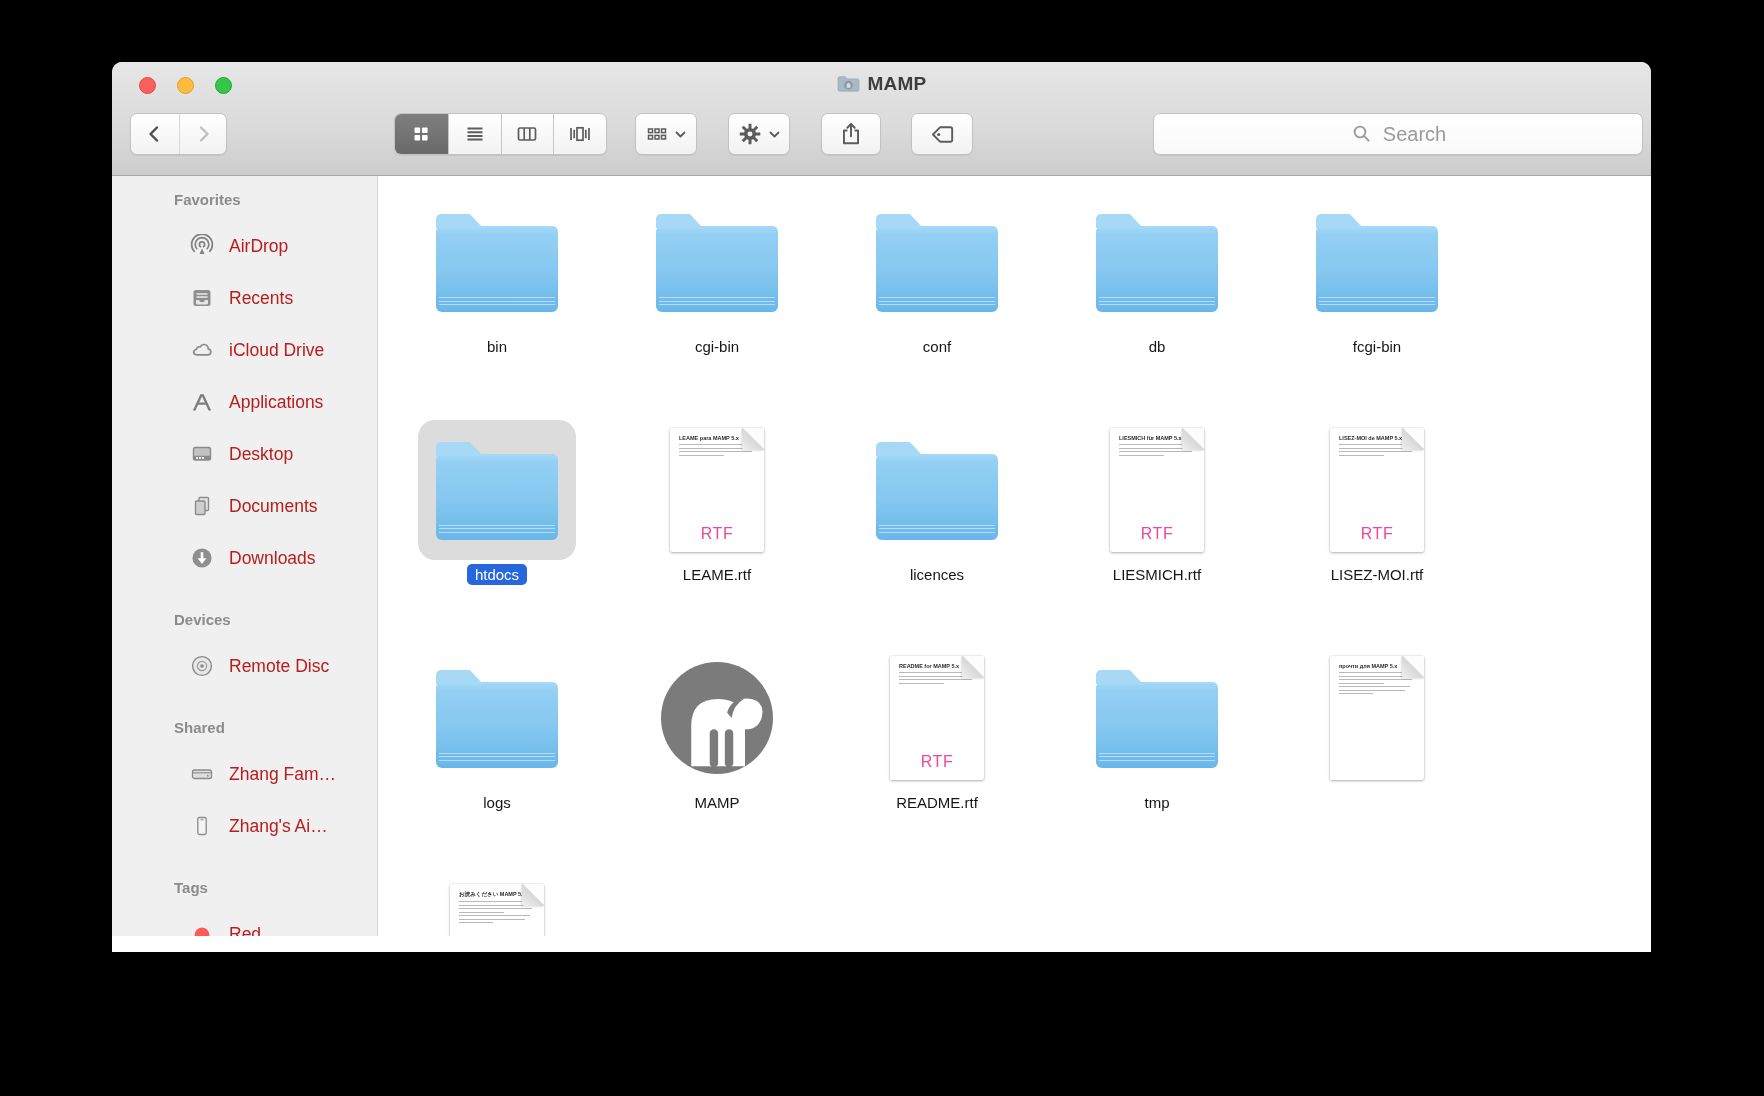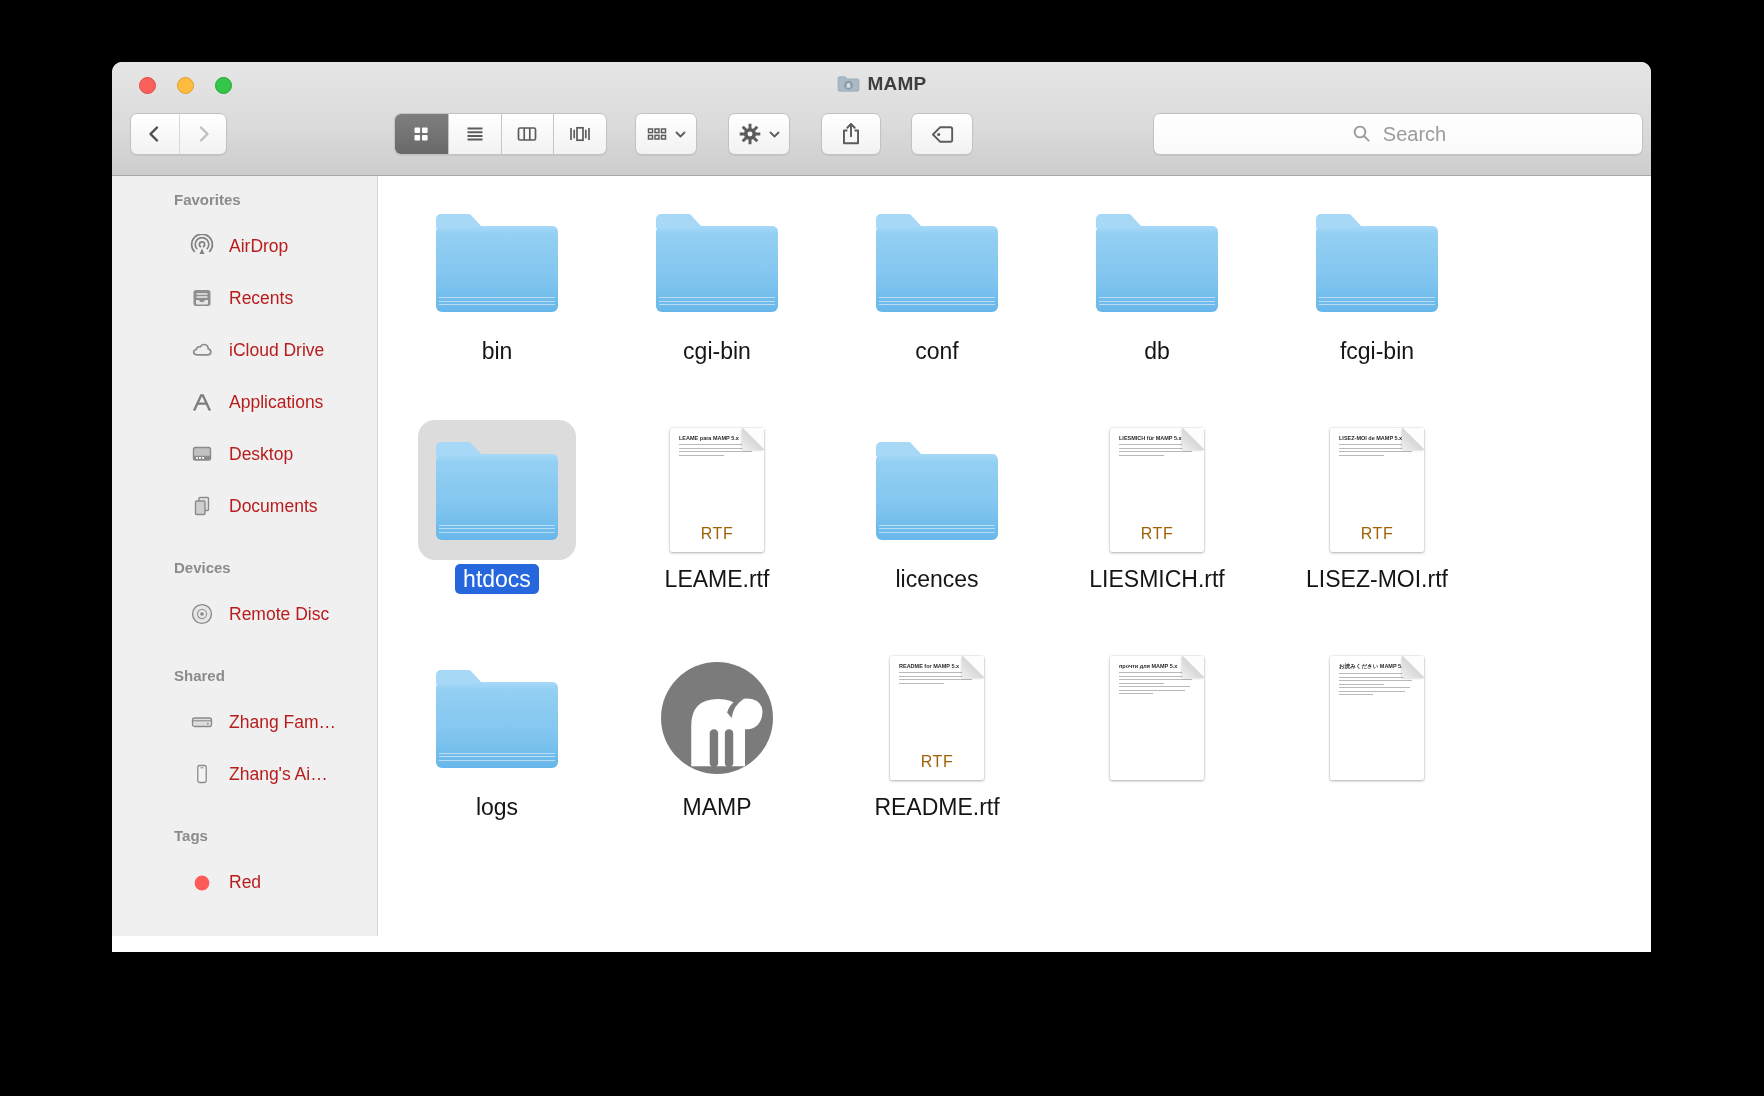--- a/index.html
+++ b/index.html
@@ -38,38 +38,38 @@
   .sidebar > .shead:first-child{margin-top:12px;}
   .srow{height:52px;display:flex;align-items:center;padding-left:36px;}
   .sicon{width:24px;height:24px;flex:none;display:flex;align-items:center;justify-content:center;}
   .slabel{margin-left:15px;font-size:17.5px;color:#b91c1c;white-space:nowrap;}
   .main{flex:1;background:#fff;position:relative;overflow:hidden;}
   .grid{display:grid;grid-template-columns:repeat(5,220px);padding:6px 0 0 9px;}
   .cellitem{width:220px;height:228px;display:flex;flex-direction:column;align-items:center;}
   .iconbox{height:140px;margin-top:10px;display:flex;align-items:center;justify-content:center;}
   .iconwrap{width:158px;height:140px;border-radius:17px;display:flex;align-items:center;justify-content:center;}
   .cellitem.selected .iconwrap{background:#dcdcdc;}
-  .flabel{margin-top:6px;max-width:210px;font-size:23px;color:#151515;white-space:nowrap;}
+  .flabel{margin-top:6px;max-width:210px;font-size:15px;color:#151515;white-space:nowrap;}
   .flabel .labeltext{padding:2px 8px;border-radius:5px;}
   .cellitem.selected .labeltext{background:#2767dd;color:#fff;}
   
   .folder{position:relative;width:122px;height:86px;border-radius:6px;margin-top:14px;
     background:linear-gradient(180deg,#97d1f4 0%,#84c7f0 55%,#68b7ea 100%);}
   .folder::before{content:"";position:absolute;top:-12px;left:0;width:47px;height:14px;background:#a7d8f6;border-radius:5px 4px 0 0;clip-path:polygon(0 0,72% 0,100% 100%,0 100%);}
   .folder::after{content:"";position:absolute;left:0;right:0;top:0;height:8px;border-radius:6px 6px 0 0;background:linear-gradient(180deg,#a5d9f7,rgba(165,217,247,0));}
   .folder .ridges{position:absolute;bottom:5px;left:3px;right:3px;height:10px;background:repeating-linear-gradient(180deg,rgba(255,255,255,.5) 0 1px,rgba(255,255,255,0) 1px 3.5px);}
   
   .doc{position:relative;width:94px;height:124px;background:#fff;border-radius:2px;box-shadow:0 1px 3px rgba(0,0,0,.28),0 0 0 .5px rgba(0,0,0,.08);}
   .doc::after{content:"";position:absolute;top:0;right:0;width:22px;height:22px;
     background:linear-gradient(to bottom left,#fdfdfd 46%,#d7d7d7 50%,#f0f0f0 100%);
     border-bottom-left-radius:3px;box-shadow:-1px 1px 2px rgba(0,0,0,.12);}
   .doc .tx{position:absolute;top:7px;left:9px;right:10px;}
   .doc .dh{font-size:5.5px;font-weight:700;color:#2a2a2a;white-space:nowrap;overflow:hidden;margin-bottom:3px;}
   .doc .ln{height:1px;background:#b9b9b9;margin:2.5px 0;}
-  .doc .rtf{position:absolute;bottom:9px;left:0;right:0;text-align:center;font-size:16px;color:#a16207;letter-spacing:.5px;}
+  .doc .rtf{position:absolute;bottom:9px;left:0;right:0;text-align:center;font-size:16px;color:#ec4899;letter-spacing:.5px;}
   
   svg{display:block;}
 </style>
 </head>
 <body>
 
 <div class="screen">
   <div class="window">
 
     <header class="chrome">
@@ -282,20 +282,30 @@
   </div>
           <div class="srow">
     <span class="sicon">
               <svg width="24" height="24" viewBox="0 0 24 24">
                 <rect x="9" y="3.5" width="9.5" height="13" rx="1" fill="#e4e4e5" stroke="#8a8a8a" stroke-width="1.4"></rect>
                 <rect x="5.5" y="7" width="9.5" height="13.5" rx="1" fill="#cfcfcf" stroke="#8a8a8a" stroke-width="1.4"></rect>
               </svg>
             </span>
     <span class="slabel">Documents</span>
   </div>
+          <div class="srow">
+    <span class="sicon">
+              <svg width="24" height="24" viewBox="0 0 24 24">
+                <circle cx="12" cy="12" r="9.6" fill="#8f8f8f"></circle>
+                <rect x="10.7" y="6.2" width="2.6" height="6.8" fill="#fff"></rect>
+                <path d="M7.6 12.2 L12 18 L16.4 12.2 Z" fill="#fff"></path>
+              </svg>
+            </span>
+    <span class="slabel">Downloads</span>
+  </div>
           <div class="shead">Devices</div>
           <div class="srow">
     <span class="sicon">
               <svg width="24" height="24" viewBox="0 0 24 24">
                 <circle cx="12" cy="12" r="9.4" fill="#e7e7e8" stroke="#8a8a8a" stroke-width="1.4"></circle>
                 <circle cx="12" cy="12" r="4.6" fill="none" stroke="#9a9a9a" stroke-width="1.2"></circle>
                 <circle cx="12" cy="12" r="1.8" fill="#8a8a8a"></circle>
               </svg>
             </span>
     <span class="slabel">Remote Disc</span>
@@ -495,20 +505,30 @@
                     </div>
                     <div class="rtf">RTF</div>
                   </div>
                 </div>
               </div>
     <div class="flabel"><span class="labeltext">README.rtf</span></div>
   </div>
             <div class="cellitem">
     <div class="iconbox">
                 <div class="iconwrap">
+                  <div class="folder">
+                    <i class="ridges"></i>
+                  </div>
+                </div>
+              </div>
+    <div class="flabel"><span class="labeltext">tmp</span></div>
+  </div>
+            <div class="cellitem">
+    <div class="iconbox">
+                <div class="iconwrap">
                   <div class="doc">
                     <div class="tx">
                       <div class="dh">прочти для MAMP 5.x</div>
                       <div class="ln" style="width:100%"></div>
                       <div class="ln" style="width:92%"></div>
                       <div class="ln" style="width:97%"></div>
                       <div class="ln" style="width:60%"></div>
                       <div class="ln" style="width:95%"></div>
                       <div class="ln" style="width:88%"></div>
                       <div class="ln" style="width:45%"></div>

